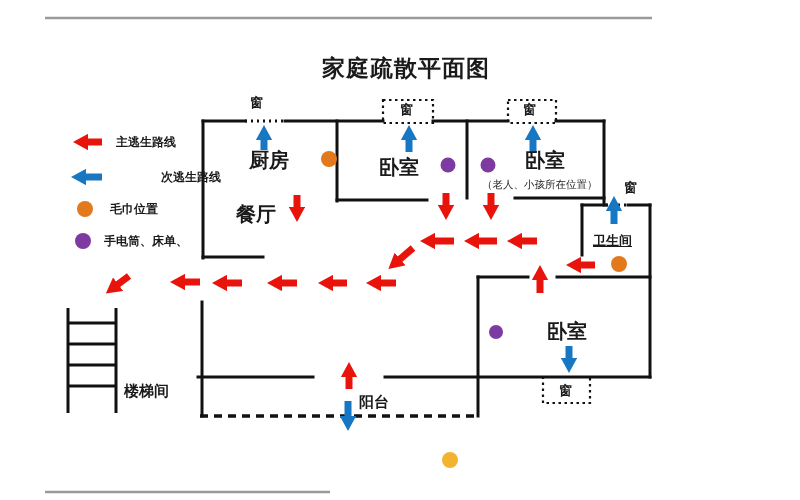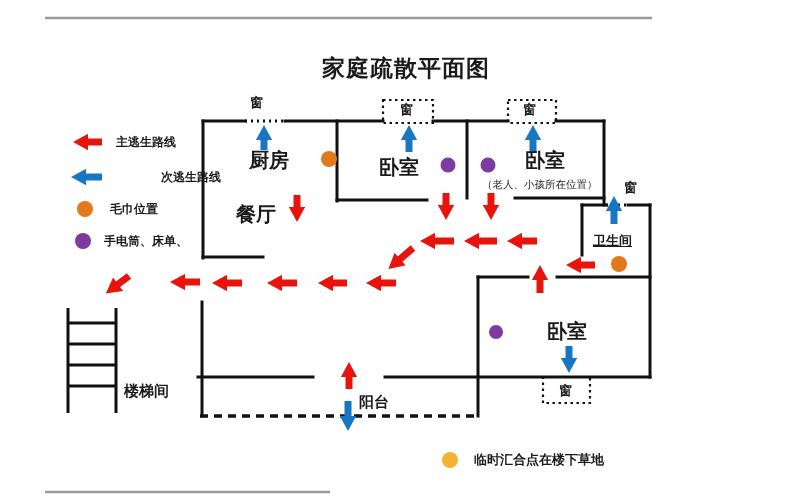--- a/index.html
+++ b/index.html
@@ -136,14 +136,13 @@
   <div class="lbl room" style="font-size:15px;left:124px;top:383px;">楼梯间</div>
   <div class="lbl room" style="font-size:15px;left:330px;top:394px;margin-left:29px;">阳台</div>
 
   <div class="lbl note" style="left:482px;top:178px;">（老人、小孩所在位置）</div>
 
   <div class="lbl legend-text" style="left:116px;top:136px;">主逃生路线</div>
   <div class="lbl legend-text" style="left:116px;top:171px;margin-left:45px;">次逃生路线</div>
   <div class="lbl legend-text" style="left:110px;top:203px;">毛巾位置</div>
   <div class="lbl legend-text" style="left:104px;top:235px;text-align:right;">手电筒、床单、</div>
 
-  <div class="lbl assembly-text" style="left:474px;top:453px;">临时汇合点在楼下草地</div>
 </div>
 
 </body></html>

